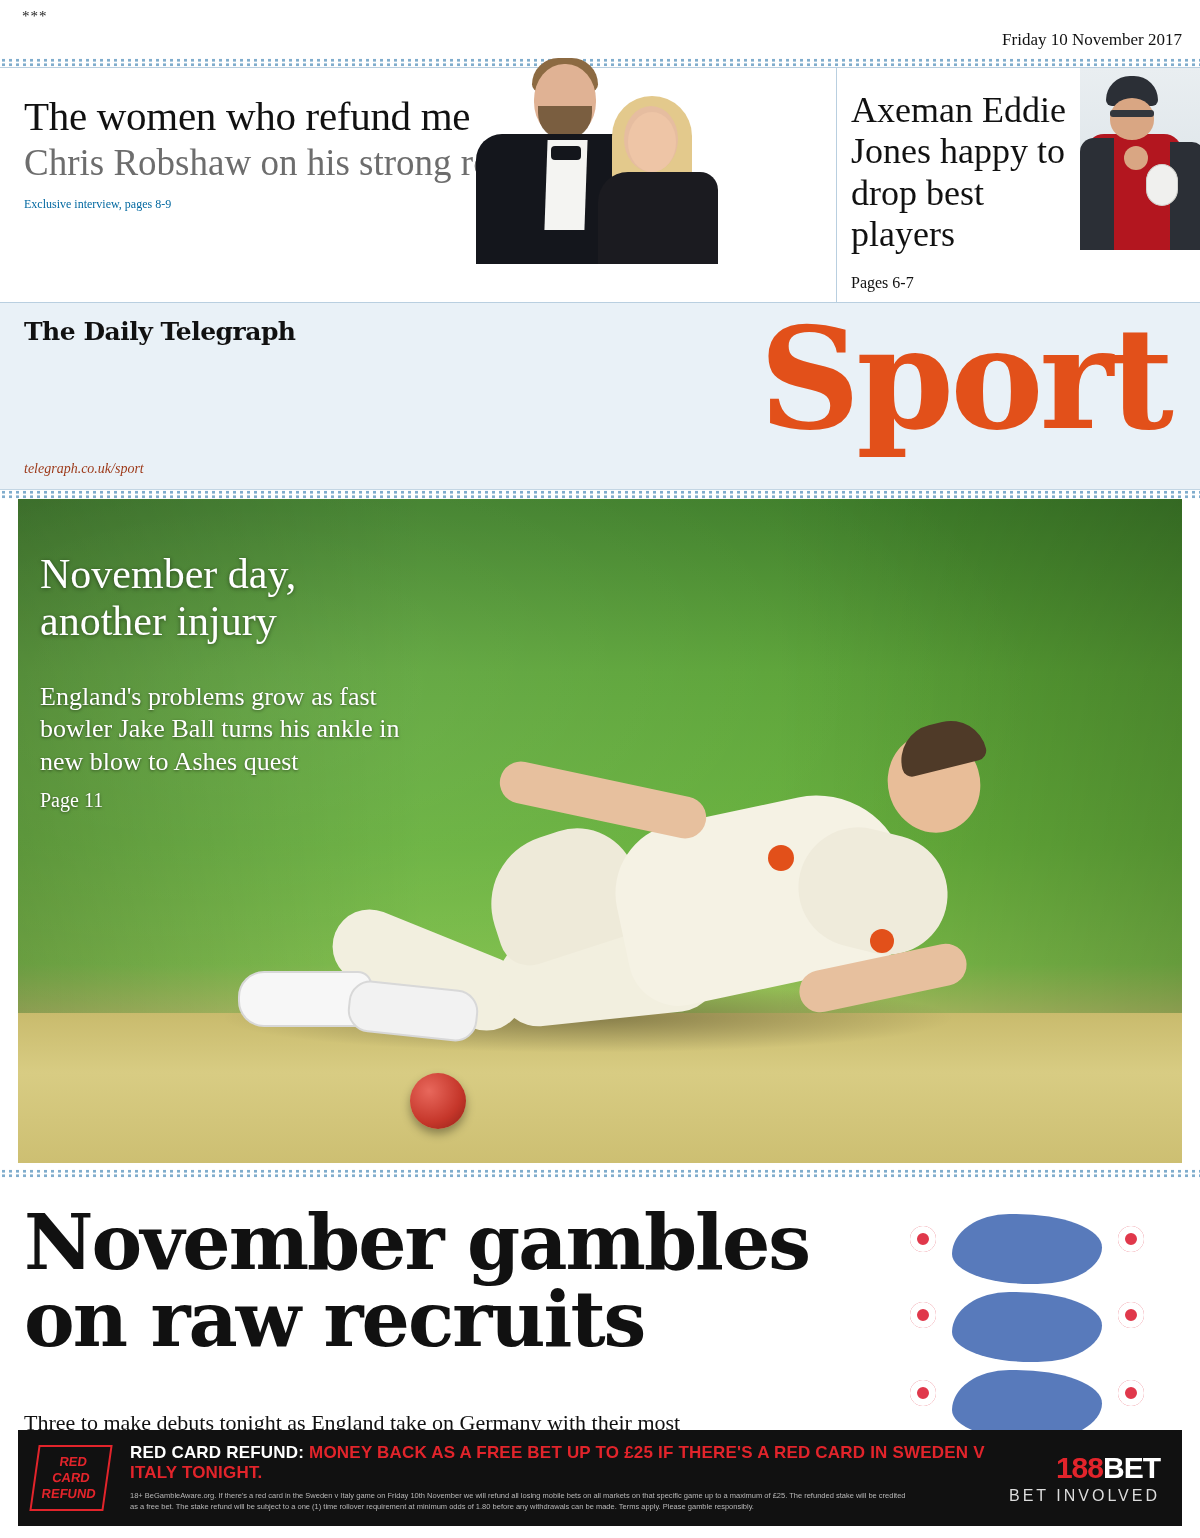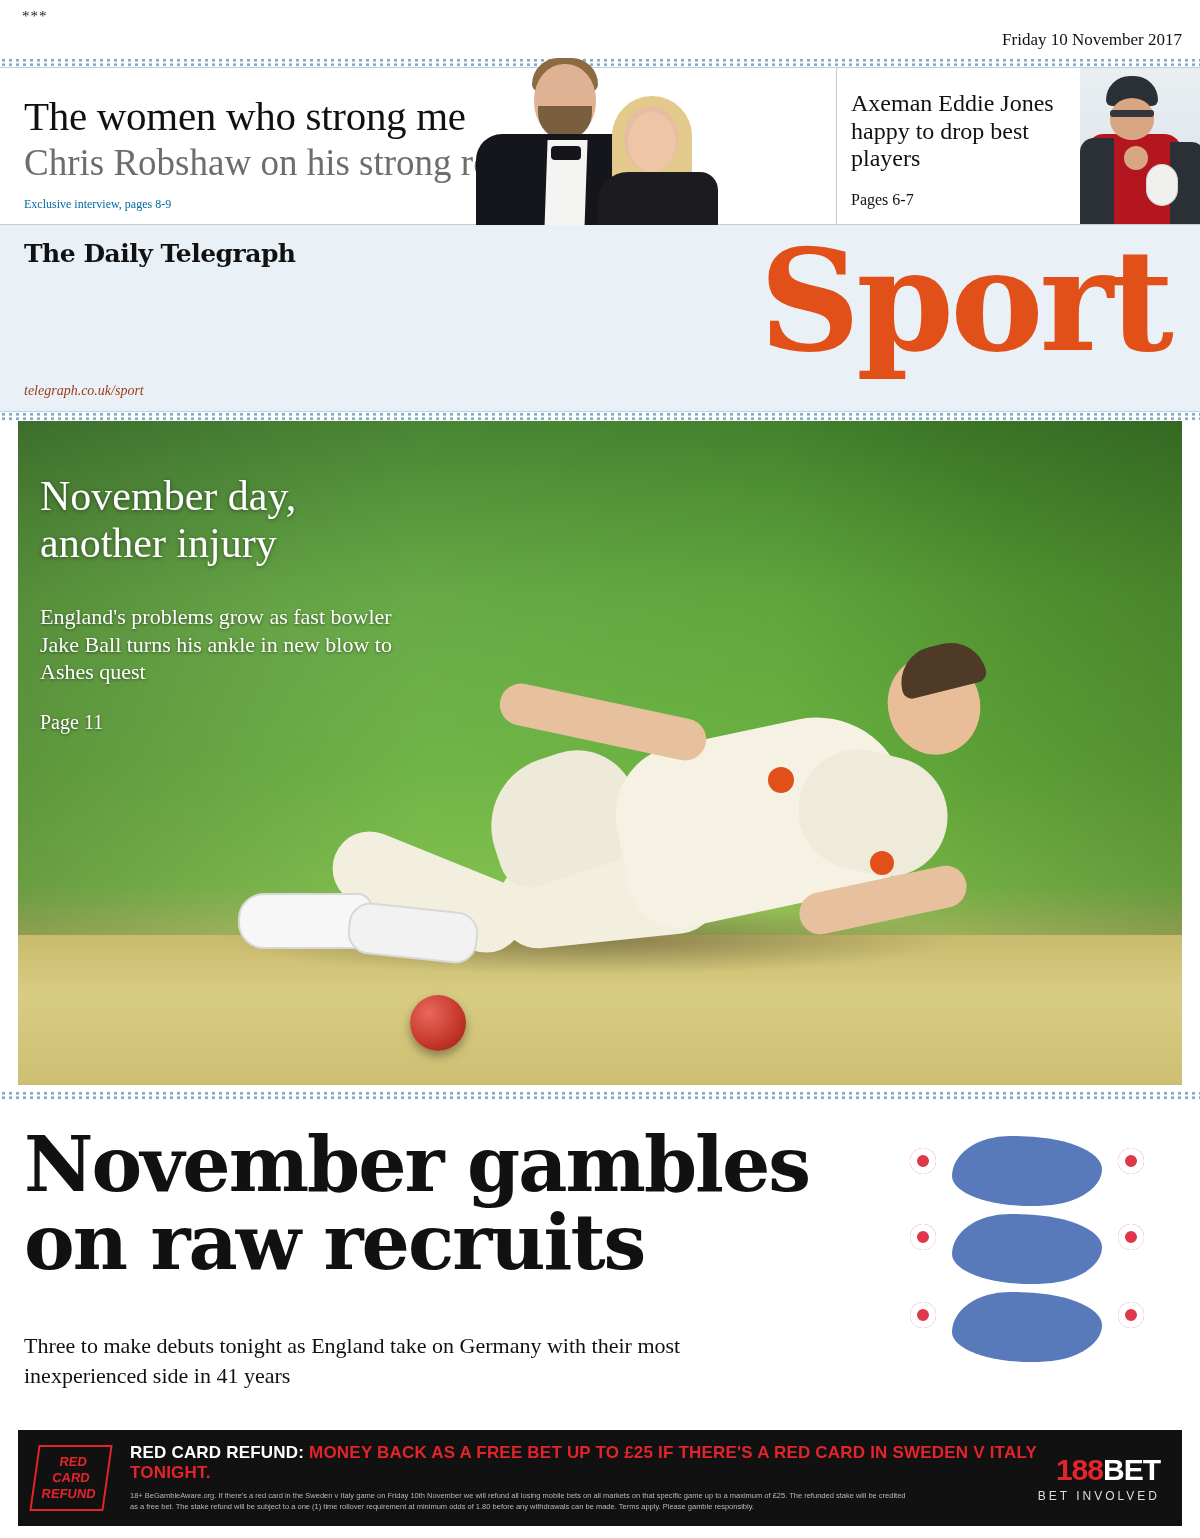--- a/index.html
+++ b/index.html
@@ -99,21 +99,21 @@
   .promo-right {
     flex: 1;
     position: relative;
     padding: 22px 0 10px 14px;
     box-sizing: border-box;
     overflow: hidden;
   }
   .promo-right h3 {
     margin: 0;
     font-weight: 400;
-    font-size: 24px;
+    font-size: 36px;
     line-height: 1.15;
     color: #111;
     width: 240px;
     font-family: "Liberation Serif", serif;
   }
   .promo-right .pages {
     margin-top: 18px;
     font-size: 16px;
   }
 
@@ -221,21 +221,21 @@
     font-size: 42px;
     line-height: 1.12;
     text-shadow: 0 1px 4px rgba(0,0,0,.45);
     font-family: "Liberation Serif", serif;
   }
   .lead .standfirst {
     position: absolute;
     left: 22px;
     top: 182px;
     color: #fff;
-    font-size: 22px;
+    font-size: 26px;
     line-height: 1.25;
     width: 380px;
     text-shadow: 0 1px 3px rgba(0,0,0,.5);
   }
   .lead .page-ref {
     position: absolute;
     left: 22px;
     top: 290px;
     color: #fff;
     font-size: 20px;
@@ -371,41 +371,41 @@
   }
   .adbar .brand .b1 {
     font-family: "Liberation Sans", sans-serif;
     font-weight: 700;
     font-size: 30px;
     letter-spacing: -1px;
   }
   .adbar .brand .b1 .num { color: #e2242b; }
   .adbar .brand .b2 {
     font-family: "Liberation Sans", sans-serif;
-    font-size: 12px;
+    font-size: 16px;
     letter-spacing: 3px;
     color: #ddd;
     margin-top: 2px;
   }
 </style>
 </head>
 <body>
 
 <div class="page">
 
   <div class="topbar">
     <div class="asterisks">***</div>
     <div class="issue-date">Friday 10 November 2017</div>
   </div>
 
   <div class="dotrule"></div>
 
   <div class="promo">
     <div class="promo-left">
-      <h1>The women who strong me</h1>
+      <h1>The women who refund me</h1>
       <h2>Chris Robshaw on his strong role models</h2>
       <div class="pages">Exclusive interview, pages 8-9</div>
 
       <div class="couple">
         <div class="manhair"></div>
         <div class="manhead"></div>
         <div class="beard"></div>
         <div class="manbody"></div>
         <div class="shirt"></div>
         <div class="bow"></div>

